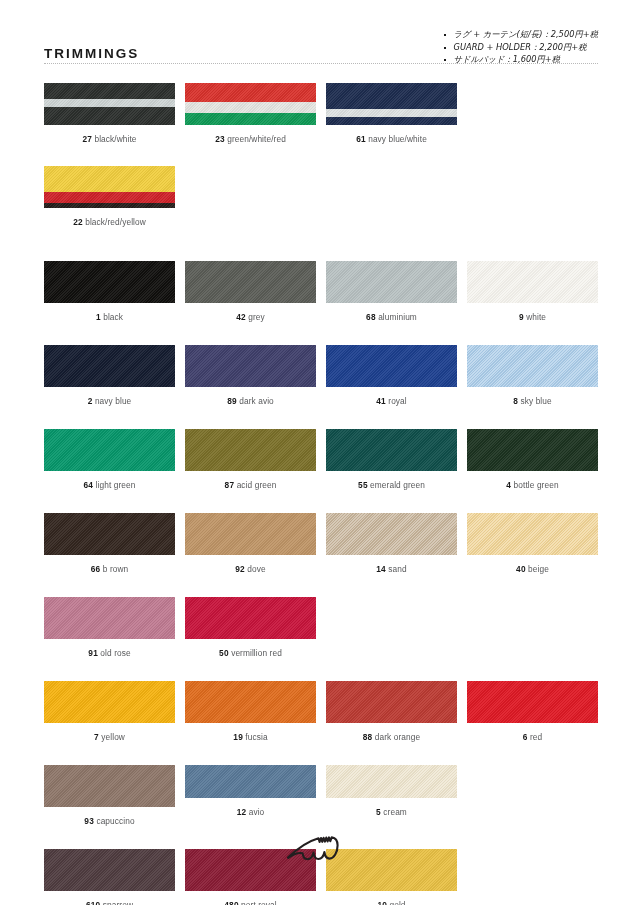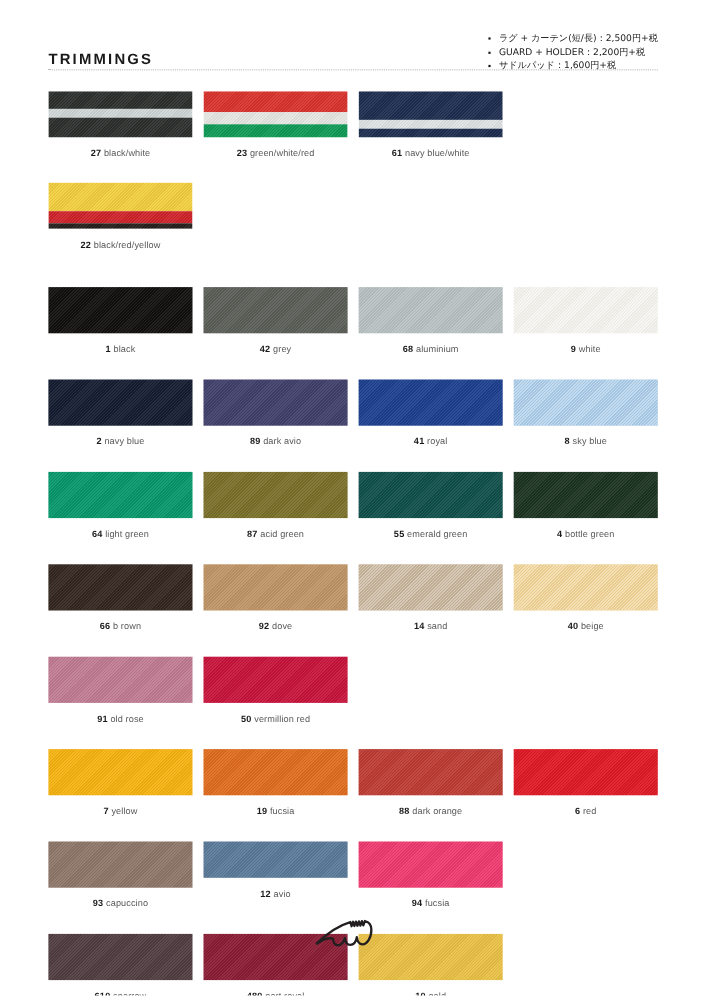--- a/index.html
+++ b/index.html
@@ -49,20 +49,21 @@
     padding: 0;
   }
   .price-list li {
     font-family: "DejaVu Sans", sans-serif;
     font-size: 8.3px;
     line-height: 12.6px;
     color: #1a1a1a;
     white-space: nowrap;
     position: relative;
     padding-left: 11px;
+    font-style: italic;
   }
   .price-list li::before {
     content: "";
     position: absolute;
     left: 1px;
     top: 6px;
     width: 2.2px;
     height: 2.2px;
     background: #1a1a1a;
   }
@@ -321,22 +322,22 @@
         <div class="row row-gap-solid">
           <div class="cell">
             <div class="swatch" style="background: rgb(142, 118, 105);"></div>
             <div class="caption"><span class="code">93</span><span> capuccino</span></div>
           </div>
           <div class="cell">
             <div class="swatch" style="height: 33px; background: rgb(90, 122, 153);"></div>
             <div class="caption"><span class="code">12</span><span> avio</span></div>
           </div>
           <div class="cell">
-            <div class="swatch" style="background: rgb(239, 57, 111);"></div>
-            <div class="caption"><span class="code">94</span><span> fucsia</span></div>
+            <div class="swatch pale" style="height: 33px; background: rgb(236, 227, 203);"></div>
+            <div class="caption"><span class="code">5</span><span> cream</span></div>
           </div>
         </div>
         <div class="row row-gap-solid">
           <div class="cell">
             <div class="swatch" style="background: rgb(79, 60, 64);"></div>
             <div class="caption"><span class="code">610</span><span> sparrow</span></div>
           </div>
           <div class="cell">
             <div class="swatch" style="background: rgb(138, 28, 53);"></div>
             <div class="caption"><span class="code">480</span><span> port royal</span></div>

